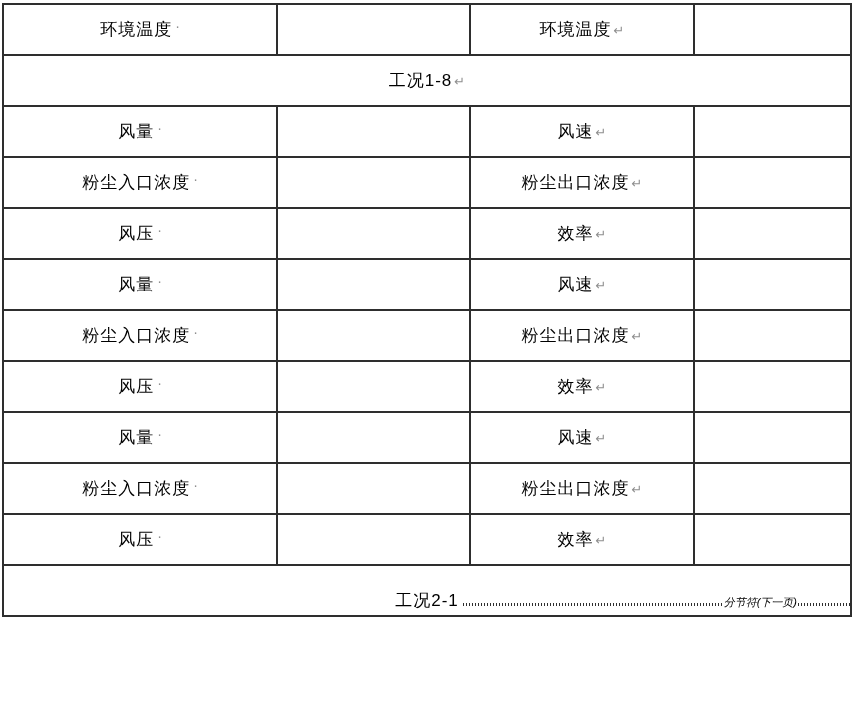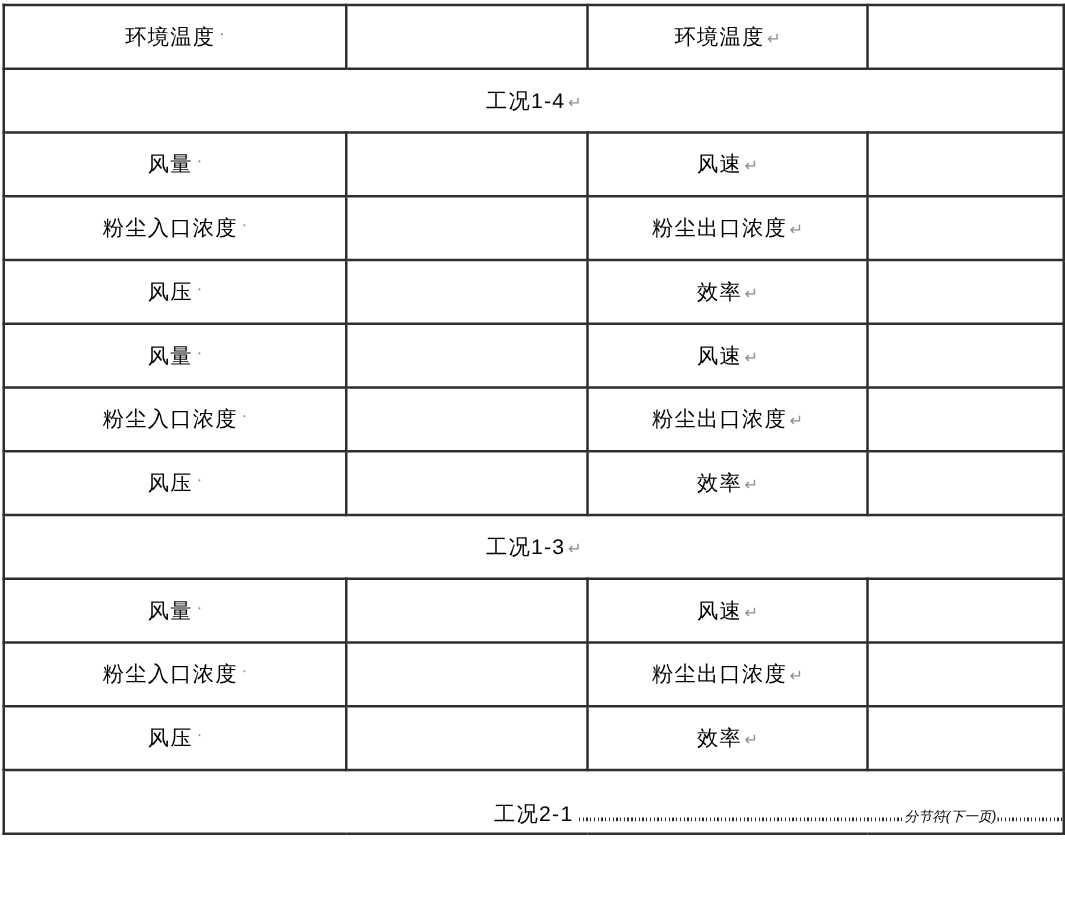--- a/index.html
+++ b/index.html
@@ -47,21 +47,21 @@
 
     <tbody>
         <tr class="r">
       <td class="lab"><span class="t">环境温度</span><span class="mk mk-sp">·</span></td>
       <td class="val"></td>
       <td class="lab"><span class="t">环境温度</span><span class="mk mk-ret">↵</span></td>
       <td class="val"></td>
     </tr>
 
     <tr class="r">
-      <td class="sec" colspan="4"><span class="t">工况1-4</span><span class="mk mk-ret">↵</span></td>
+      <td class="sec" colspan="4"><span class="t">工况1-8</span><span class="mk mk-ret">↵</span></td>
     </tr>
     <tr class="r">
       <td class="lab"><span class="t">风量</span><span class="mk mk-sp">·</span></td>
       <td class="val"></td>
       <td class="lab"><span class="t">风速</span><span class="mk mk-ret">↵</span></td>
       <td class="val"></td>
     </tr>
     <tr class="r">
       <td class="lab"><span class="t">粉尘入口浓度</span><span class="mk mk-sp">·</span></td>
       <td class="val"></td>
@@ -88,23 +88,20 @@
       <td class="val"></td>
     </tr>
     <tr class="r">
       <td class="lab"><span class="t">风压</span><span class="mk mk-sp">·</span></td>
       <td class="val"></td>
       <td class="lab"><span class="t">效率</span><span class="mk mk-ret">↵</span></td>
       <td class="val"></td>
     </tr>
 
     <tr class="r">
-      <td class="sec" colspan="4"><span class="t">工况1-3</span><span class="mk mk-ret">↵</span></td>
-    </tr>
-    <tr class="r">
       <td class="lab"><span class="t">风量</span><span class="mk mk-sp">·</span></td>
       <td class="val"></td>
       <td class="lab"><span class="t">风速</span><span class="mk mk-ret">↵</span></td>
       <td class="val"></td>
     </tr>
     <tr class="r">
       <td class="lab"><span class="t">粉尘入口浓度</span><span class="mk mk-sp">·</span></td>
       <td class="val"></td>
       <td class="lab"><span class="t">粉尘出口浓度</span><span class="mk mk-ret">↵</span></td>
       <td class="val"></td>

